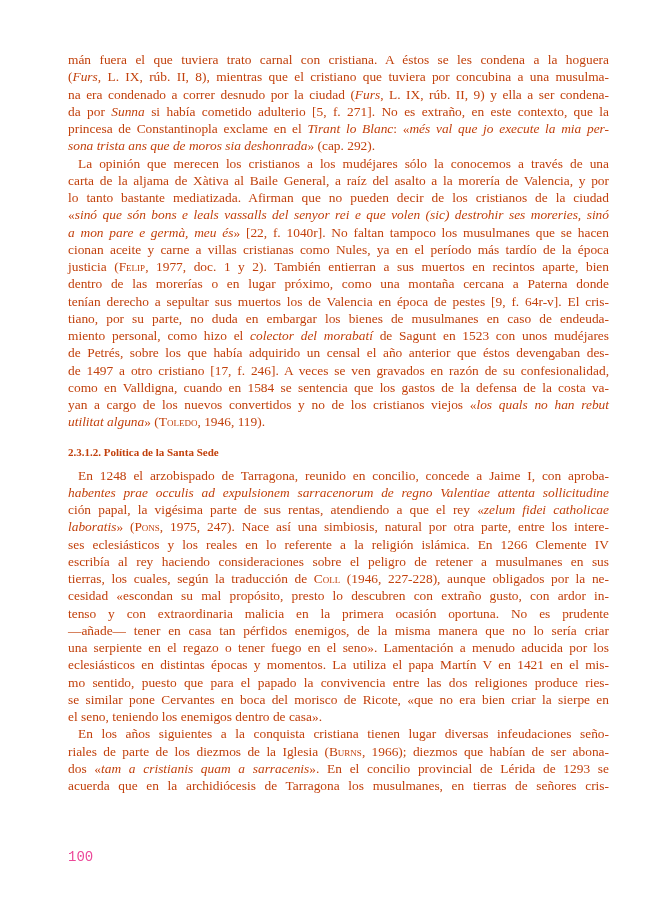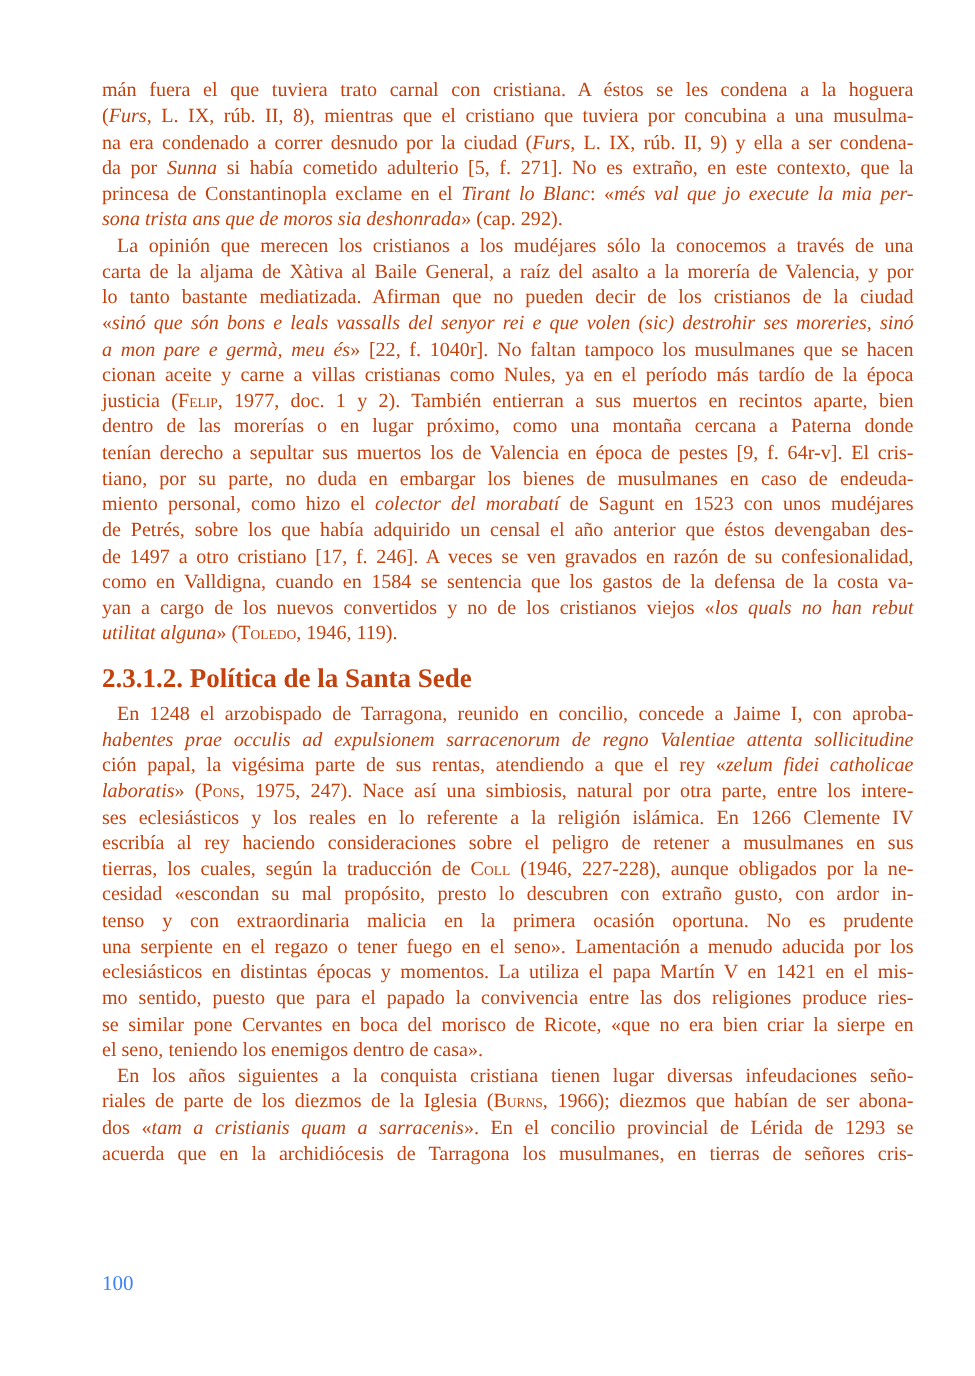--- a/index.html
+++ b/index.html
@@ -9,25 +9,25 @@
       font-family: "Liberation Serif", "DejaVu Serif", serif;
       font-size: 13.4px; line-height: 17.25px; color: #c2410c;
     }
     .line { display: block; white-space: nowrap; text-align: justify; text-align-last: justify; height: 17.25px; }
     .line.last { text-align-last: left; }
     .indent { padding-left: 10px; }
     i { }
     .sc { font-variant: small-caps; }
     .heading {
       font-family: "Liberation Serif", "DejaVu Serif", serif; font-weight: bold;
-      font-size: 18px; margin-top: 13px; margin-bottom: 6px; height: 17px;
+      font-size: 11px; margin-top: 13px; margin-bottom: 6px; height: 17px;
     }
     .page-number {
       position: absolute; left: 68px; top: 849px;
-      font-family: Liberation Serif, serif; font-size: 14px; color: #3b82f6;
+      font-family: Liberation Mono, monospace; font-size: 14px; color: #ec4899;
     }
   </style>
 </head>
 <body>
 
 <div class="page">
   <div id="before">
       <div>
         <span class="line"><span>mán fuera el que tuviera trato carnal con cristiana. A éstos se les condena a la hoguera</span></span>
         <span class="line"><span>(</span><i>Furs</i><span>, L. IX, rúb. II, 8), mientras que el cristiano que tuviera por concubina a una musulma-</span></span>
@@ -60,20 +60,21 @@
       <div>
         <span class="line indent"><span>En 1248 el arzobispado de Tarragona, reunido en concilio, concede a Jaime I, con aproba-</span></span>
         <span class="line"><i>habentes prae occulis ad expulsionem sarracenorum de regno Valentiae attenta sollicitudine</i></span>
         <span class="line"><span>ción papal, la vigésima parte de sus rentas, atendiendo a que el rey «</span><i>zelum fidei catholicae</i></span>
         <span class="line"><i>laboratis</i><span>» (</span><span class="sc">Pons</span><span>, 1975, 247). Nace así una simbiosis, natural por otra parte, entre los intere-</span></span>
         <span class="line"><span>ses eclesiásticos y los reales en lo referente a la religión islámica. En 1266 Clemente IV</span></span>
         <span class="line"><span>escribía al rey haciendo consideraciones sobre el peligro de retener a musulmanes en sus</span></span>
         <span class="line"><span>tierras, los cuales, según la traducción de </span><span class="sc">Coll</span><span> (1946, 227-228), aunque obligados por la ne-</span></span>
         <span class="line"><span>cesidad «escondan su mal propósito, presto lo descubren con extraño gusto, con ardor in-</span></span>
         <span class="line"><span>tenso y con extraordinaria malicia en la primera ocasión oportuna. No es prudente</span></span>
+        <span class="line"><span>—añade— tener en casa tan pérfidos enemigos, de la misma manera que no lo sería criar</span></span>
         <span class="line"><span>una serpiente en el regazo o tener fuego en el seno». Lamentación a menudo aducida por los</span></span>
         <span class="line"><span>eclesiásticos en distintas épocas y momentos. La utiliza el papa Martín V en 1421 en el mis-</span></span>
         <span class="line"><span>mo sentido, puesto que para el papado la convivencia entre las dos religiones produce ries-</span></span>
         <span class="line"><span>se similar pone Cervantes en boca del morisco de Ricote, «que no era bien criar la sierpe en</span></span>
         <span class="line last"><span>el seno, teniendo los enemigos dentro de casa».</span></span>
       </div>
       <div>
         <span class="line indent"><span>En los años siguientes a la conquista cristiana tienen lugar diversas infeudaciones seño-</span></span>
         <span class="line"><span>riales de parte de los diezmos de la Iglesia (</span><span class="sc">Burns</span><span>, 1966); diezmos que habían de ser abona-</span></span>
         <span class="line"><span>dos «</span><i>tam a cristianis quam a sarracenis</i><span>». En el concilio provincial de Lérida de 1293 se</span></span>

